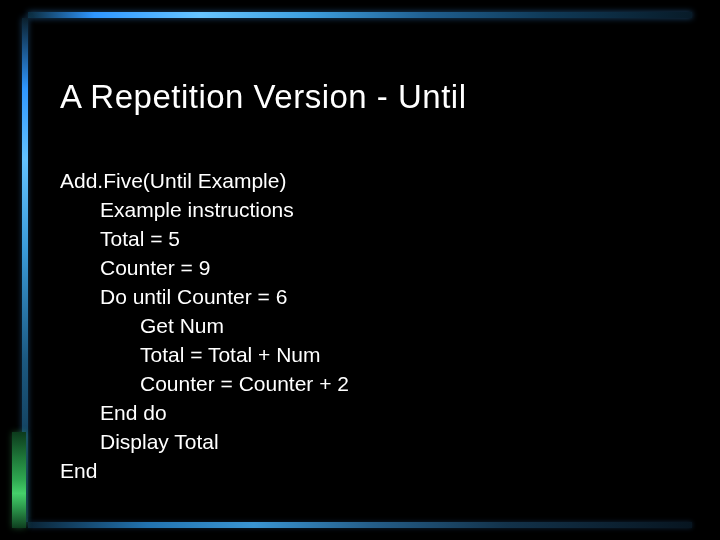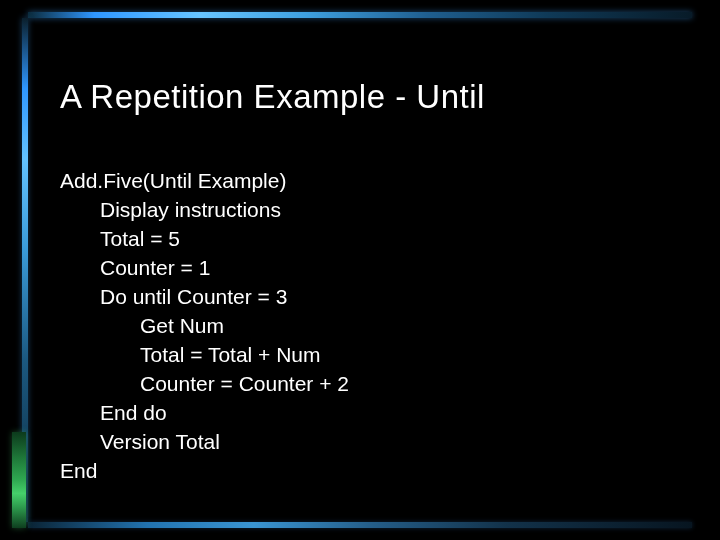--- a/index.html
+++ b/index.html
@@ -104,28 +104,28 @@
 </head>
 <body>
 
 <div class="slide">
   <div class="border-top"></div>
   <div class="border-left"></div>
   <div class="border-bottom"></div>
   <div class="accent-green"></div>
 
   <div class="content">
-    <div class="title">A Repetition Example - Until</div>
+    <div class="title">A Repetition Version - Until</div>
     <div class="code">
 <span>Add.Five(Until Example)</span>
-<span class="i1">Display instructions</span>
+<span class="i1">Example instructions</span>
 <span class="i1">Total = 5</span>
-<span class="i1">Counter = 1</span>
-<span class="i1">Do until Counter = 3</span>
+<span class="i1">Counter = 9</span>
+<span class="i1">Do until Counter = 6</span>
 <span class="i2">Get Num</span>
 <span class="i2">Total = Total + Num</span>
 <span class="i2">Counter = Counter + 2</span>
 <span class="i1">End do</span>
-<span class="i1">Version Total</span>
+<span class="i1">Display Total</span>
 <span>End</span>
     </div>
   </div>
 </div>
 
 </body></html>

